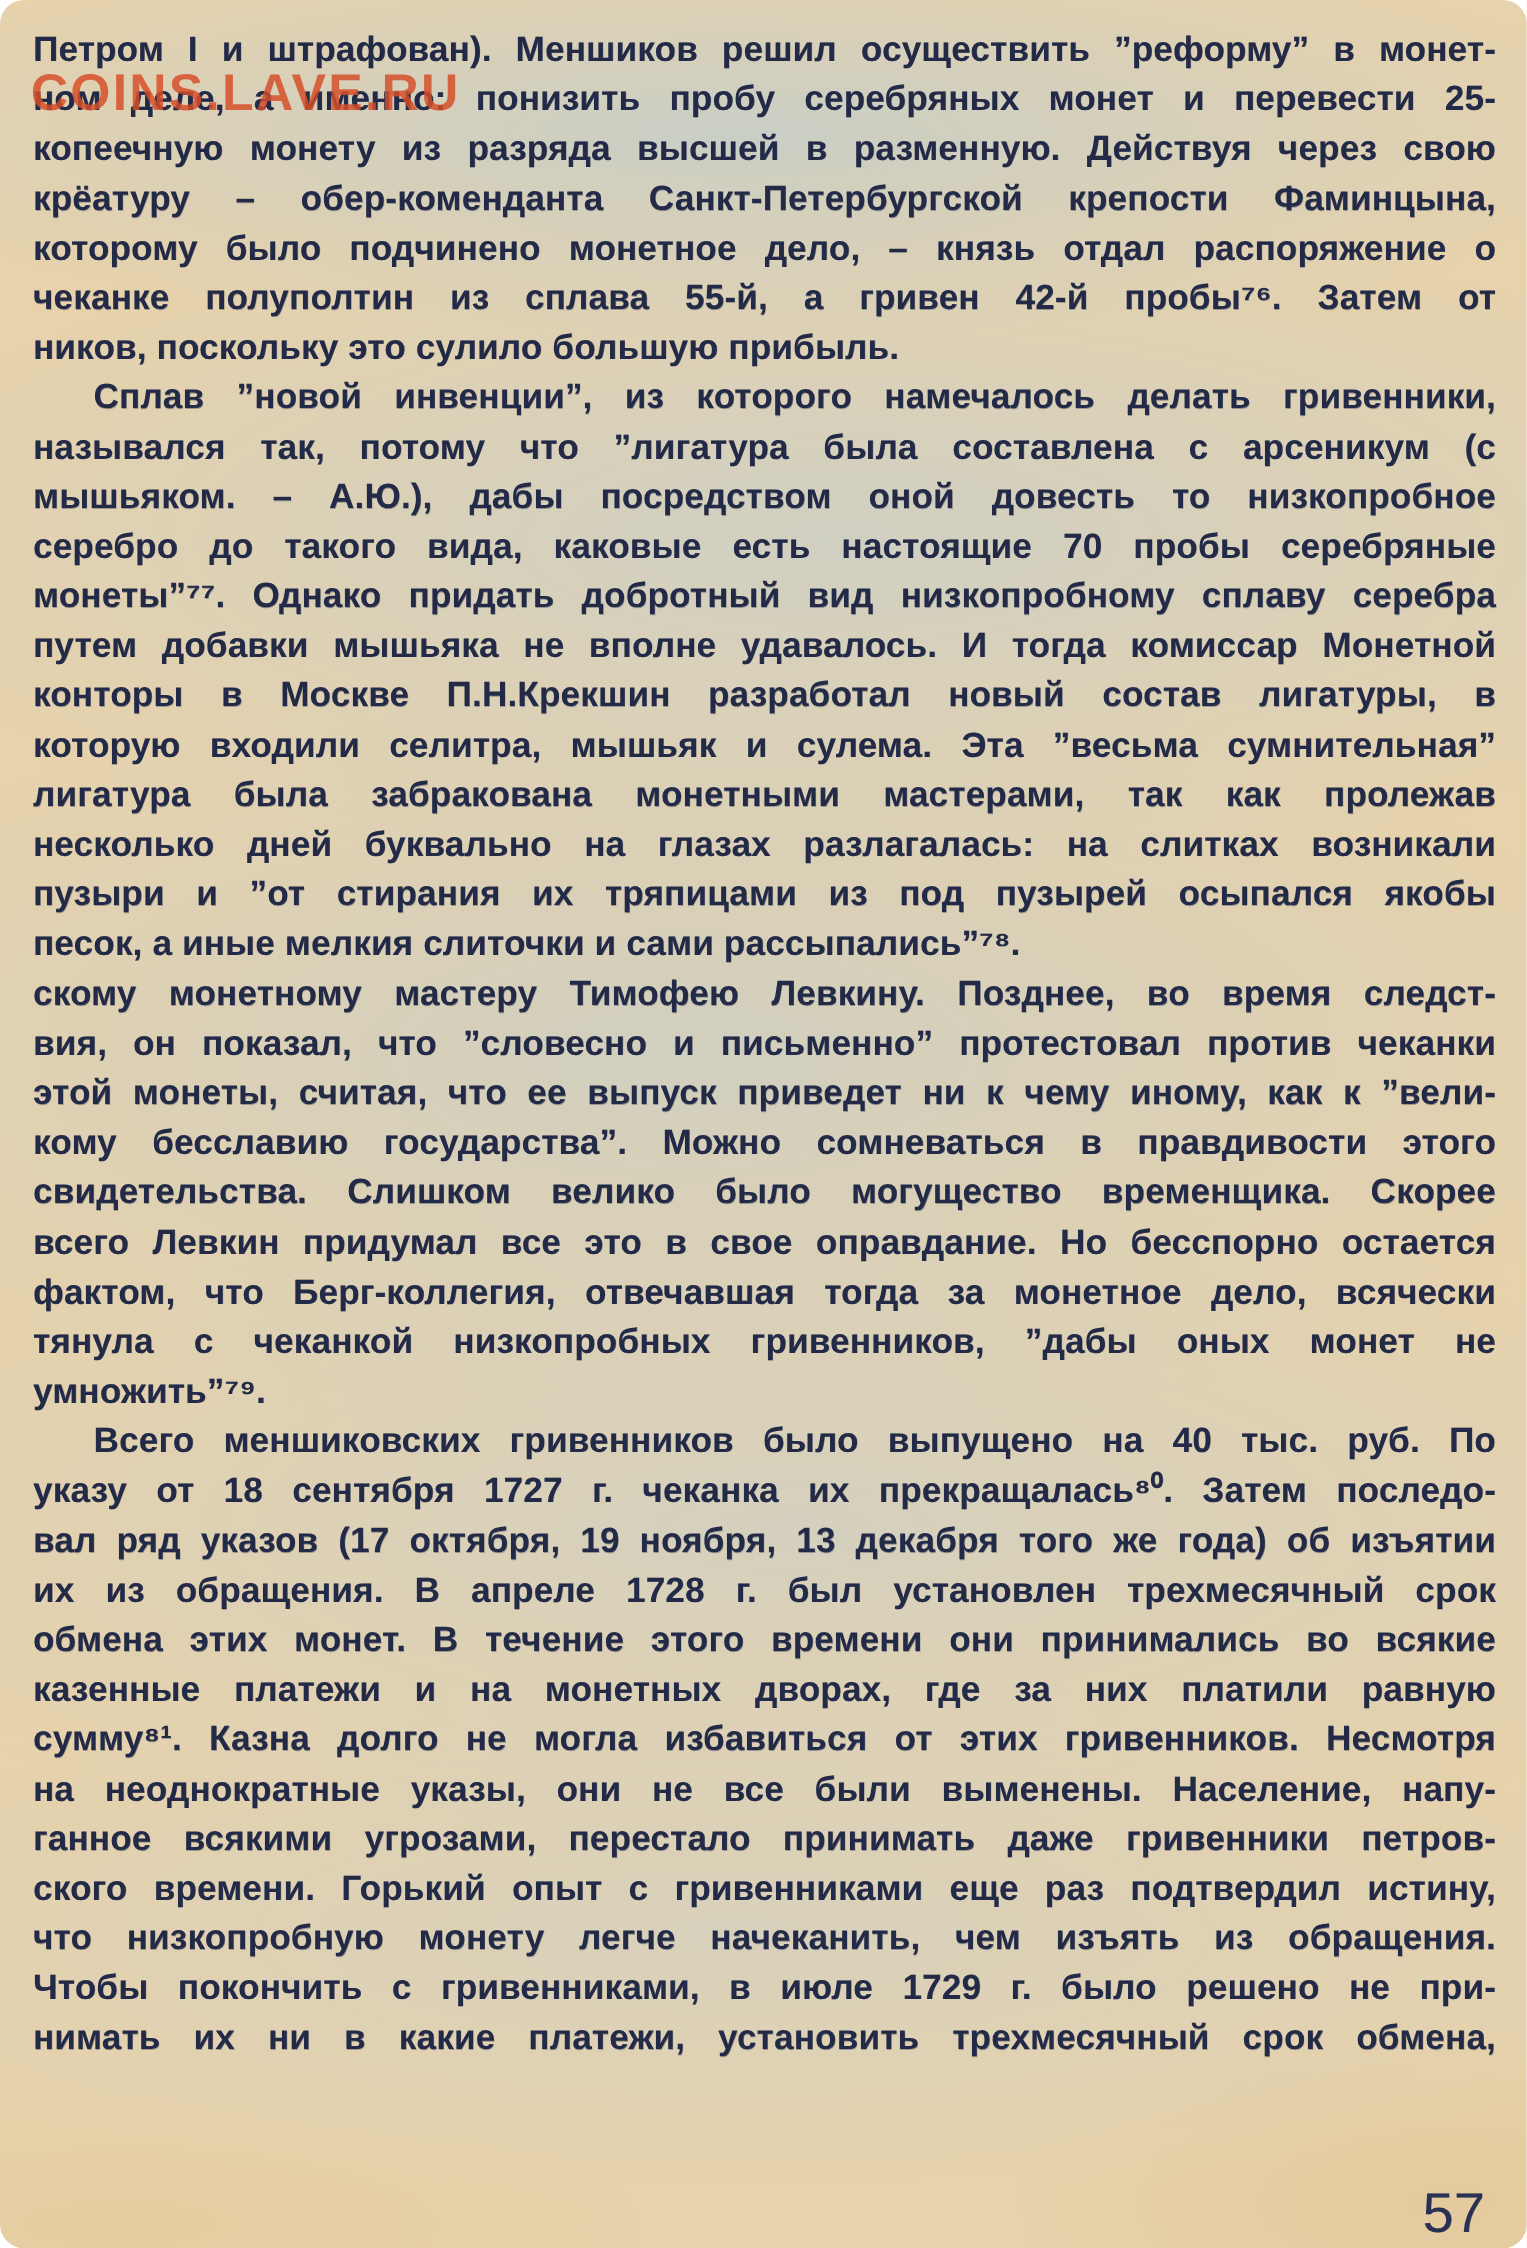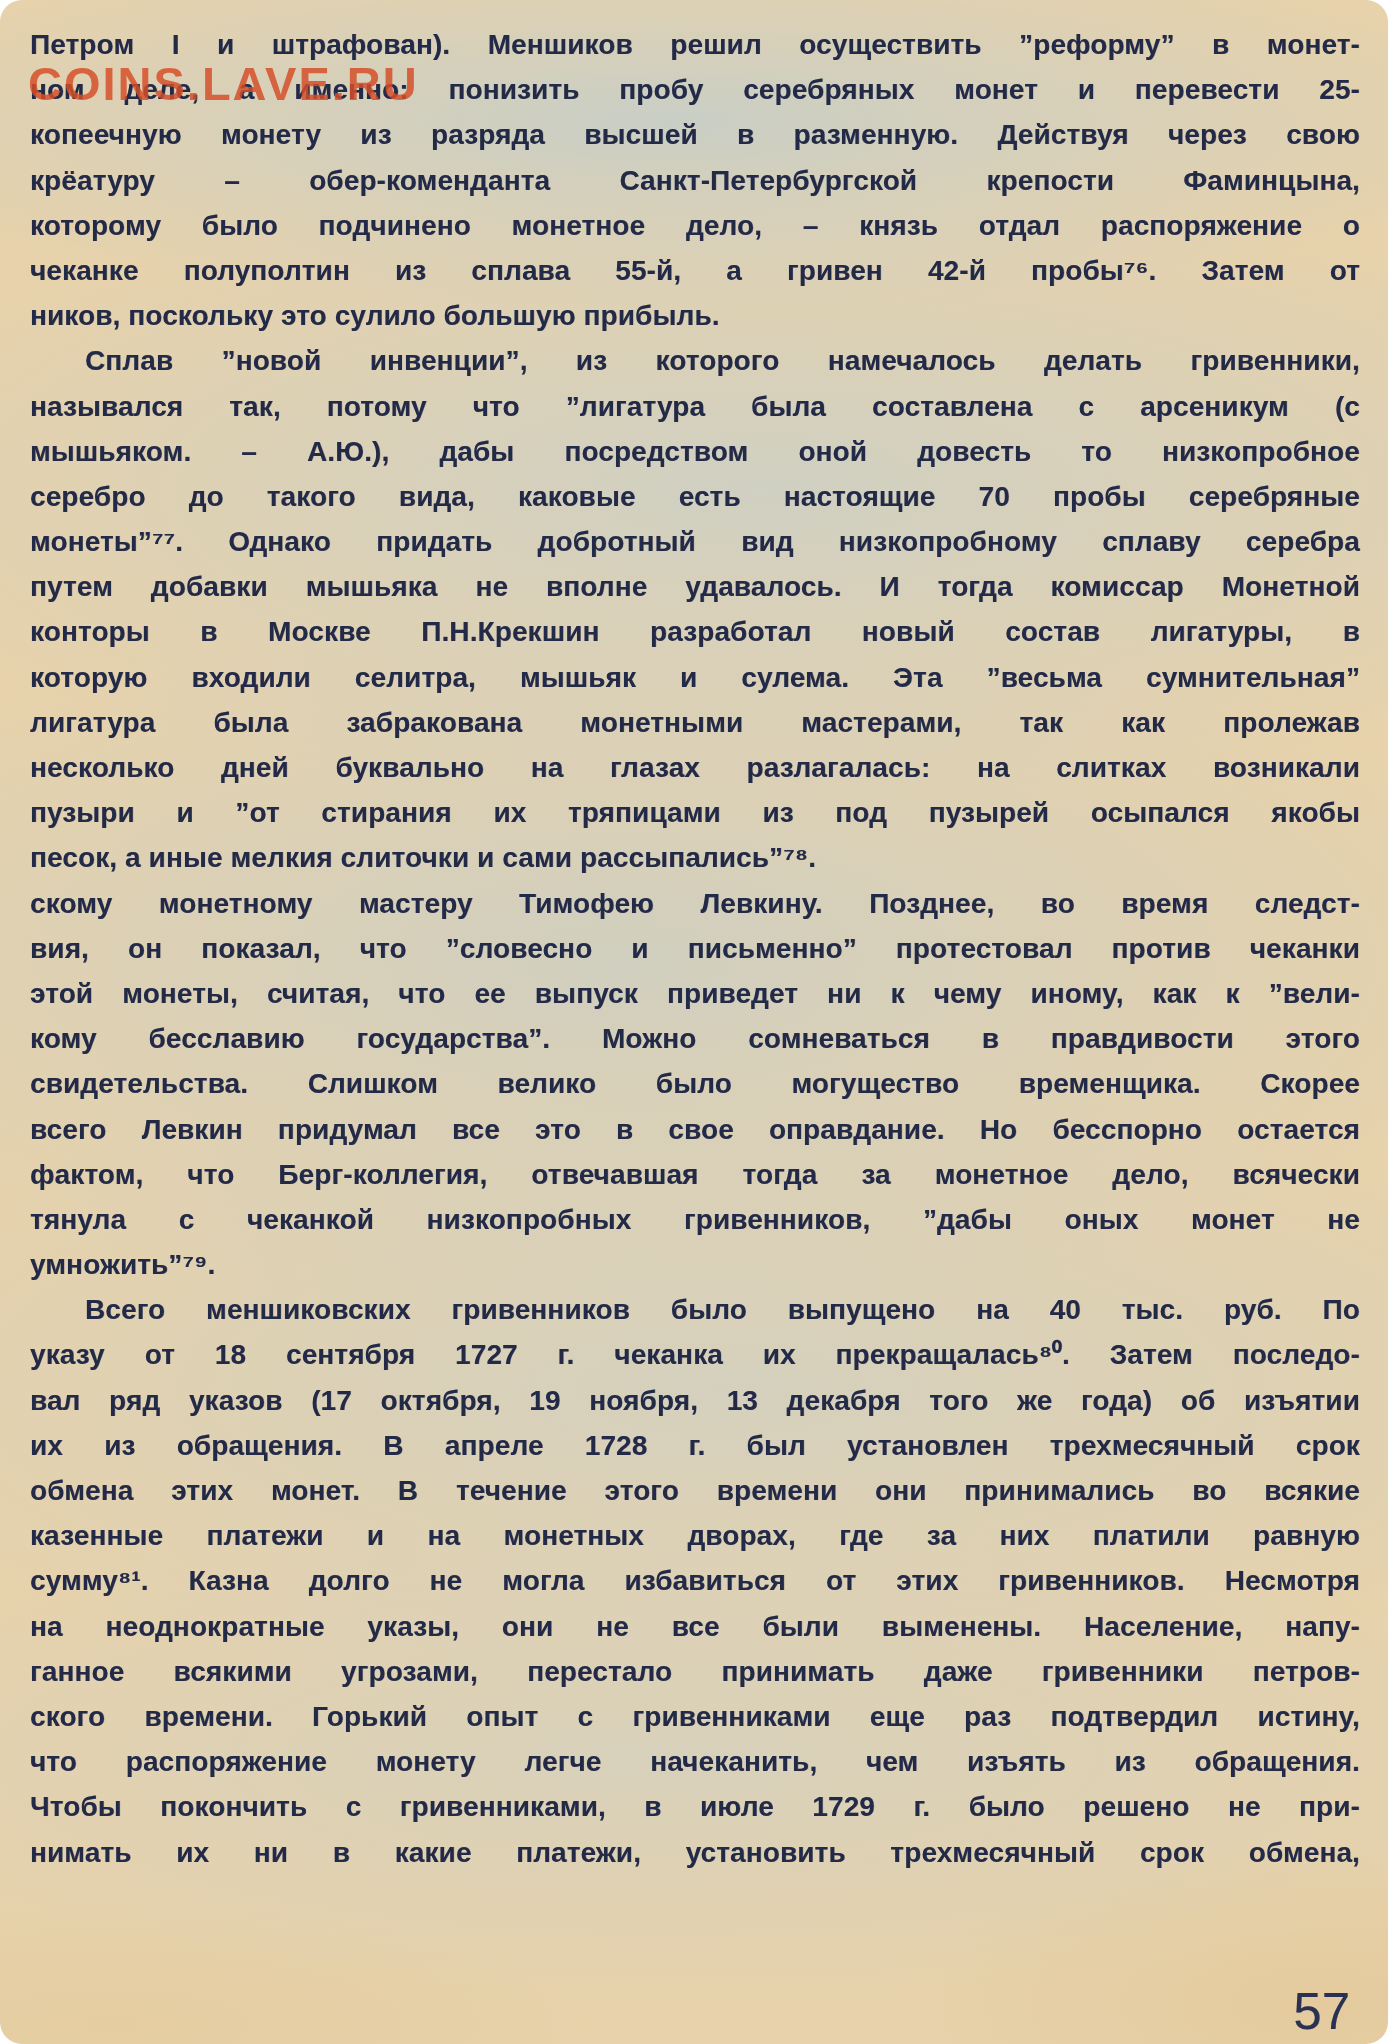--- a/index.html
+++ b/index.html
@@ -31,21 +31,21 @@
     position: absolute;
     left: 30px;
     top: 22px;
     width: 1330px;
   }
   .line {
     box-sizing: border-box;
     width: 100%;
     height: 45.2px;
     line-height: 45.2px;
-    font-size: 28px;
+    font-size: 32px;
     font-weight: 700;
     color: #232a47;
     text-align: justify;
     text-align-last: justify;
     white-space: nowrap;
     letter-spacing: 0.1px;
     text-shadow: 0.4px 0.4px 0 rgba(35,42,71,0.35);
   }
   .line.no-justify {
     text-align: left;
@@ -114,19 +114,19 @@
       <div class="line indent">Всего меншиковских гривенников было выпущено на 40 тыс. руб. По</div>
       <div class="line">указу от 18 сентября 1727 г. чеканка их прекращалась⁸⁰. Затем последо-</div>
       <div class="line">вал ряд указов (17 октября, 19 ноября, 13 декабря того же года) об изъятии</div>
       <div class="line">их из обращения. В апреле 1728 г. был установлен трехмесячный срок</div>
       <div class="line">обмена этих монет. В течение этого времени они принимались во всякие</div>
       <div class="line">казенные платежи и на монетных дворах, где за них платили равную</div>
       <div class="line">сумму⁸¹. Казна долго не могла избавиться от этих гривенников. Несмотря</div>
       <div class="line">на неоднократные указы, они не все были выменены. Население, напу-</div>
       <div class="line">ганное всякими угрозами, перестало принимать даже гривенники петров-</div>
       <div class="line">ского времени. Горький опыт с гривенниками еще раз подтвердил истину,</div>
-      <div class="line">что распоряжение монету легче начеканить, чем изъять из обращения.</div>
+      <div class="line">что низкопробную монету легче начеканить, чем изъять из обращения.</div>
       <div class="line">Чтобы покончить с гривенниками, в июле 1729 г. было решено не при-</div>
       <div class="line">нимать их ни в какие платежи, установить трехмесячный срок обмена,</div>
     </main>
 
   <div class="page-number">57</div>
 </div>
 
 </body></html>

